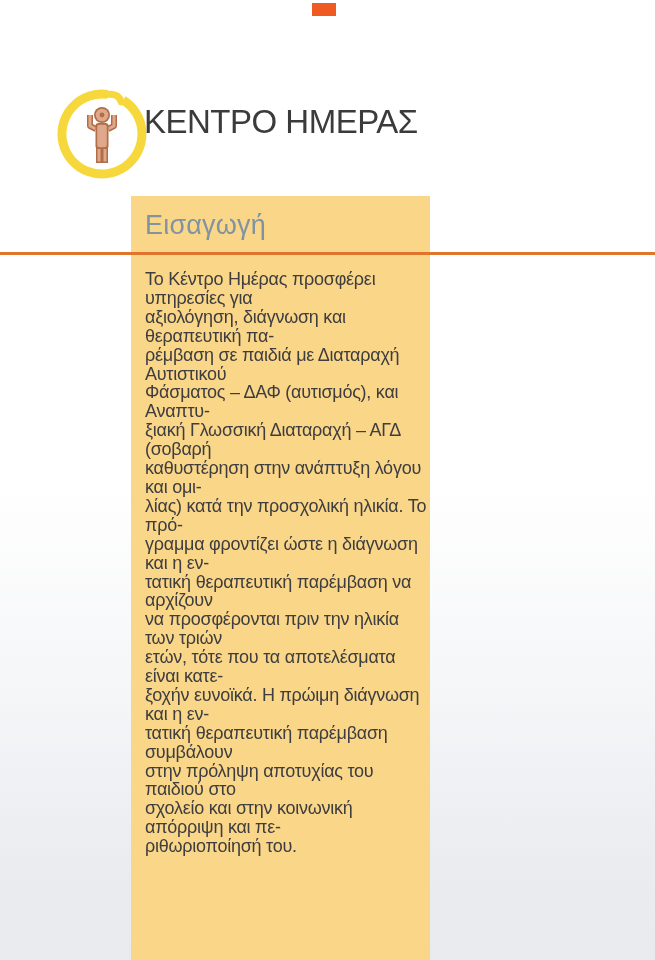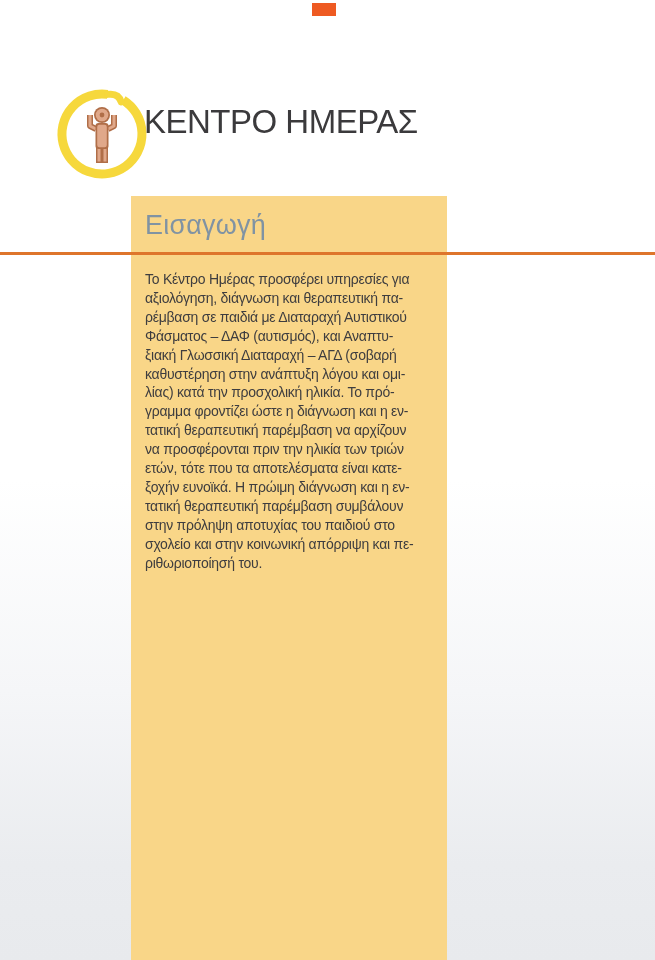--- a/index.html
+++ b/index.html
@@ -21,36 +21,35 @@
     margin:0;font-size:33px;font-weight:400;color:#3b3a3c;
     letter-spacing:-0.5px;line-height:1.35;white-space:nowrap;
   }
   .subtitle{
     margin:3px 0 0 0;font-size:23px;font-weight:400;color:#424144;
     letter-spacing:-0.3px;white-space:nowrap;
   }
   .intro-panel{
     position:absolute;left:131px;top:196px;width:299px;bottom:0;
     background:#f9d688;
-    padding-left:17px;
   }
   .section-heading{
     margin:0;position:absolute;left:14px;top:14px;
     font-size:27px;font-weight:400;color:#8093a3;letter-spacing:0.2px;
   }
   .divider-line{
     position:absolute;left:0;top:252px;width:655px;height:3px;
     background:#de752b;z-index:3;
   }
   .body-text{
     position:absolute;left:14px;top:74px;width:282px;
   }
   .body-text p{
     margin:0 0 16px 0;
-    font-size:14px;line-height:18.9px;letter-spacing:-0.25px;
+    font-size:18px;line-height:18.9px;letter-spacing:-0.25px;
     color:#3e3d3f;
     white-space:pre-line;
   }
 </style>
 </head>
 <body>
 
 <div class="page">
 
   <div class="top-marker"></div>

